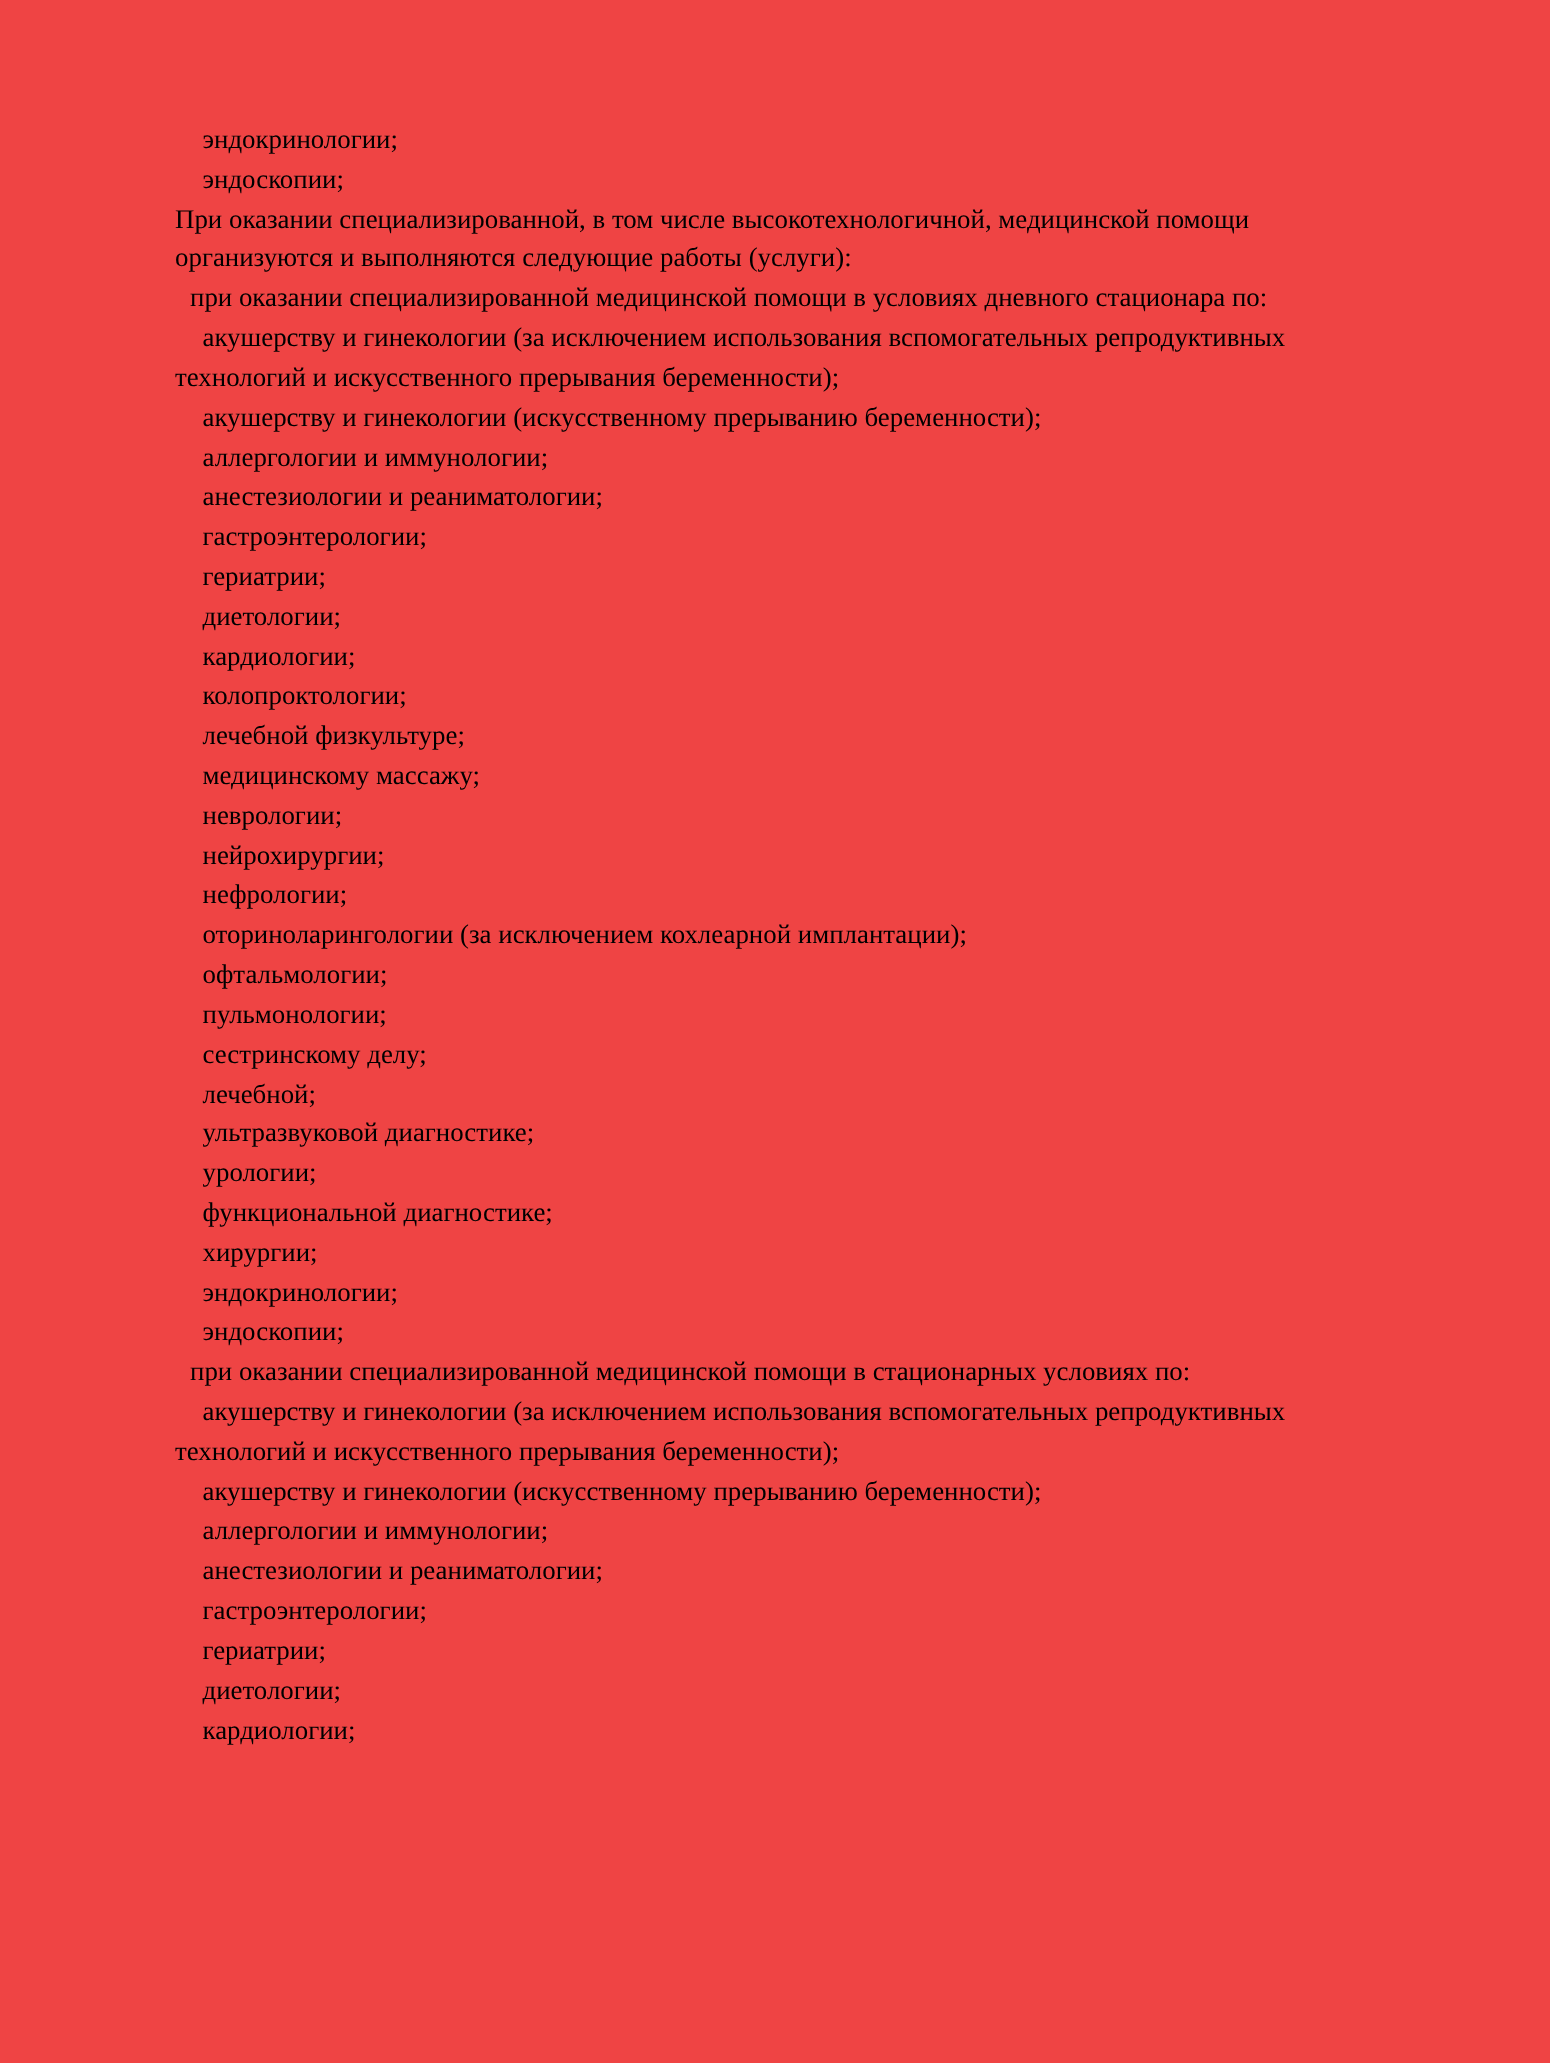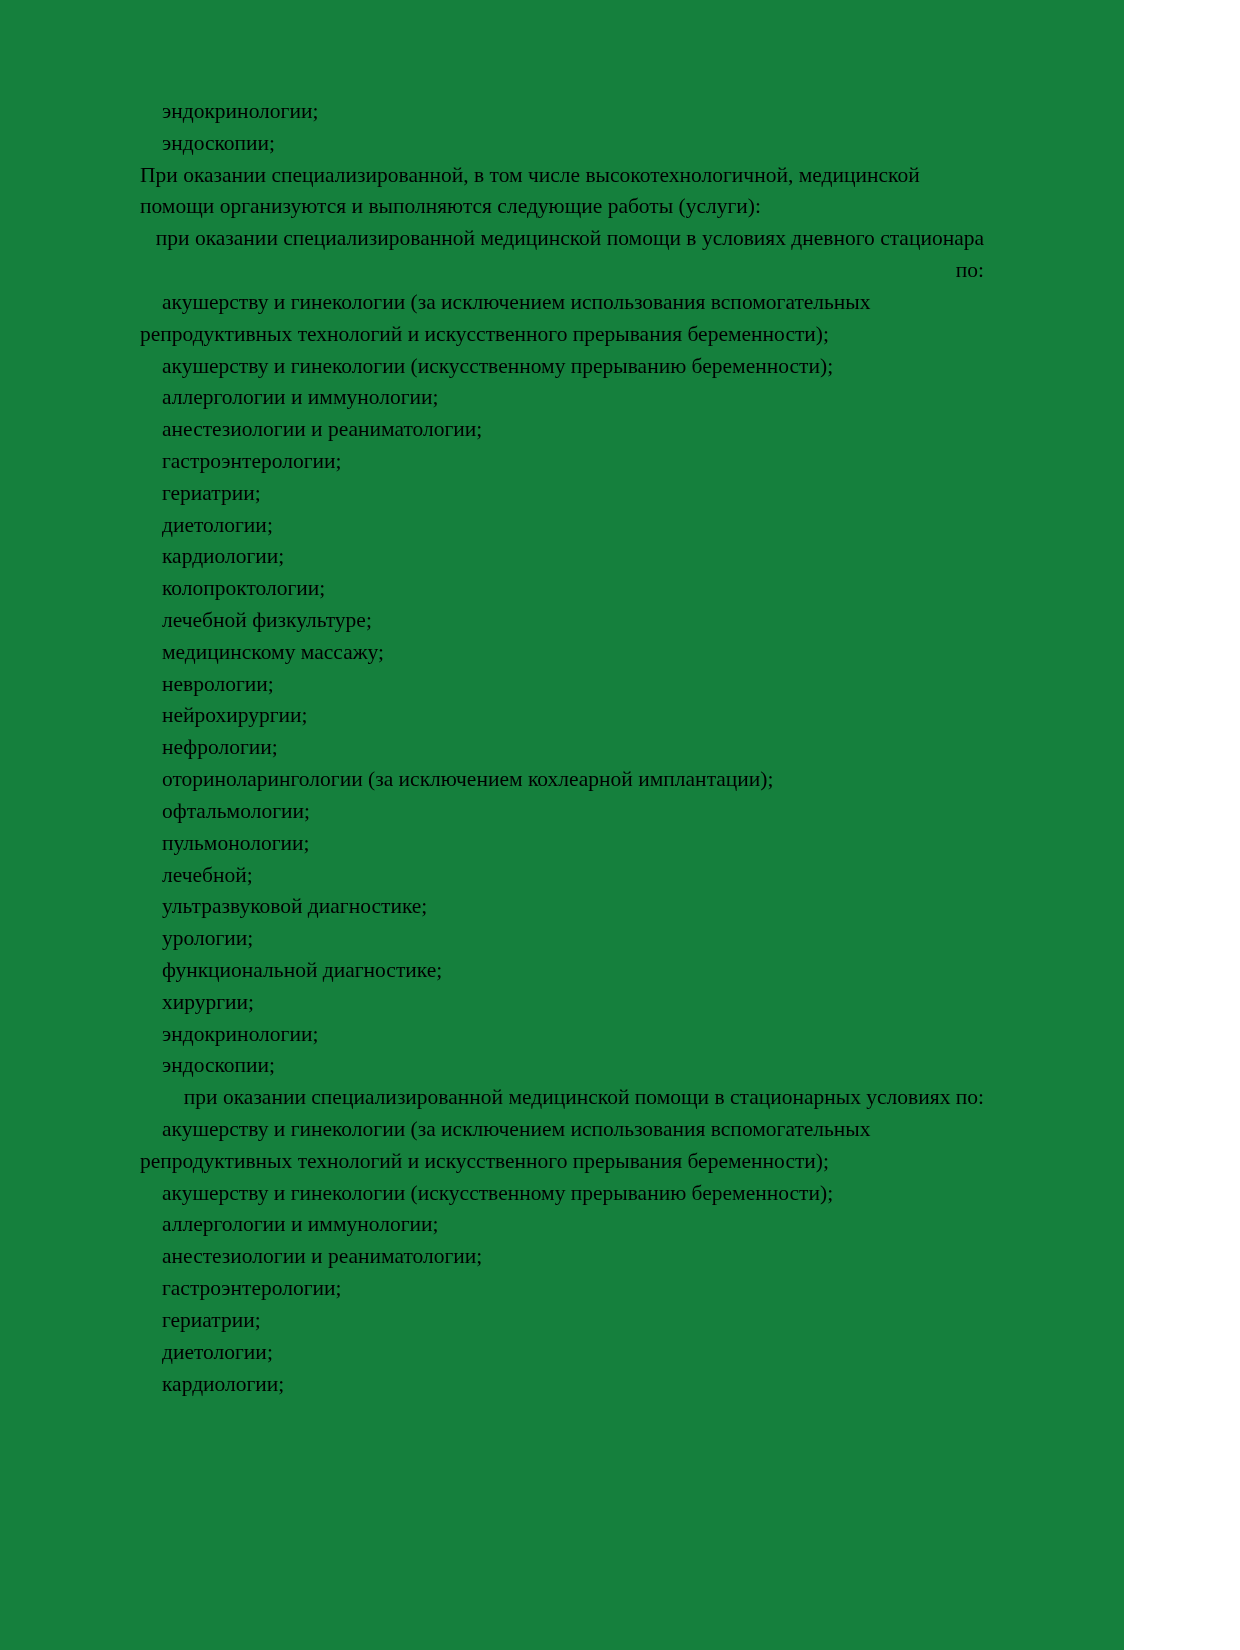--- a/index.html
+++ b/index.html
@@ -8,44 +8,43 @@
     background: #ffffff;
   }
   body {
     width: 1240px;
     height: 1650px;
     font-family: "Liberation Serif", "DejaVu Serif", serif;
     color: #000000;
   }
   .page {
     box-sizing: border-box;
-    width: 1124px;
+    width: 1240px;
     min-height: 1650px;
     padding: 96px 140px 60px 140px;
-    background: #15803d;
+    background: #ef4444;
   }
   .doc-body {
     font-size: 21.5px;
     line-height: 1.48;
   }
   p {
     margin: 0;
     padding: 0;
   }
   
   .para {
     text-align: left;
   }
   
   .indent1 {
     padding-left: 22px;
   }
   .indent2 {
     padding-left: 12px;
-    text-align: right;
   }
   
   .hang {
     text-indent: 22px;
   }
 </style>
 </head>
 <body>
 
 <div class="page">
@@ -64,20 +63,21 @@
       <p class="para indent1">кардиологии;</p>
       <p class="para indent1">колопроктологии;</p>
       <p class="para indent1">лечебной физкультуре;</p>
       <p class="para indent1">медицинскому массажу;</p>
       <p class="para indent1">неврологии;</p>
       <p class="para indent1">нейрохирургии;</p>
       <p class="para indent1">нефрологии;</p>
       <p class="para indent1">оториноларингологии (за исключением кохлеарной имплантации);</p>
       <p class="para indent1">офтальмологии;</p>
       <p class="para indent1">пульмонологии;</p>
+      <p class="para indent1">сестринскому делу;</p>
       <p class="para indent1">лечебной;</p>
       <p class="para indent1">ультразвуковой диагностике;</p>
       <p class="para indent1">урологии;</p>
       <p class="para indent1">функциональной диагностике;</p>
       <p class="para indent1">хирургии;</p>
       <p class="para indent1">эндокринологии;</p>
       <p class="para indent1">эндоскопии;</p>
       <p class="para indent2">при оказании специализированной медицинской помощи в стационарных условиях по:</p>
       <p class="para hang">акушерству и гинекологии (за исключением использования вспомогательных репродуктивных технологий и искусственного прерывания беременности);</p>
       <p class="para indent1">акушерству и гинекологии (искусственному прерыванию беременности);</p>

